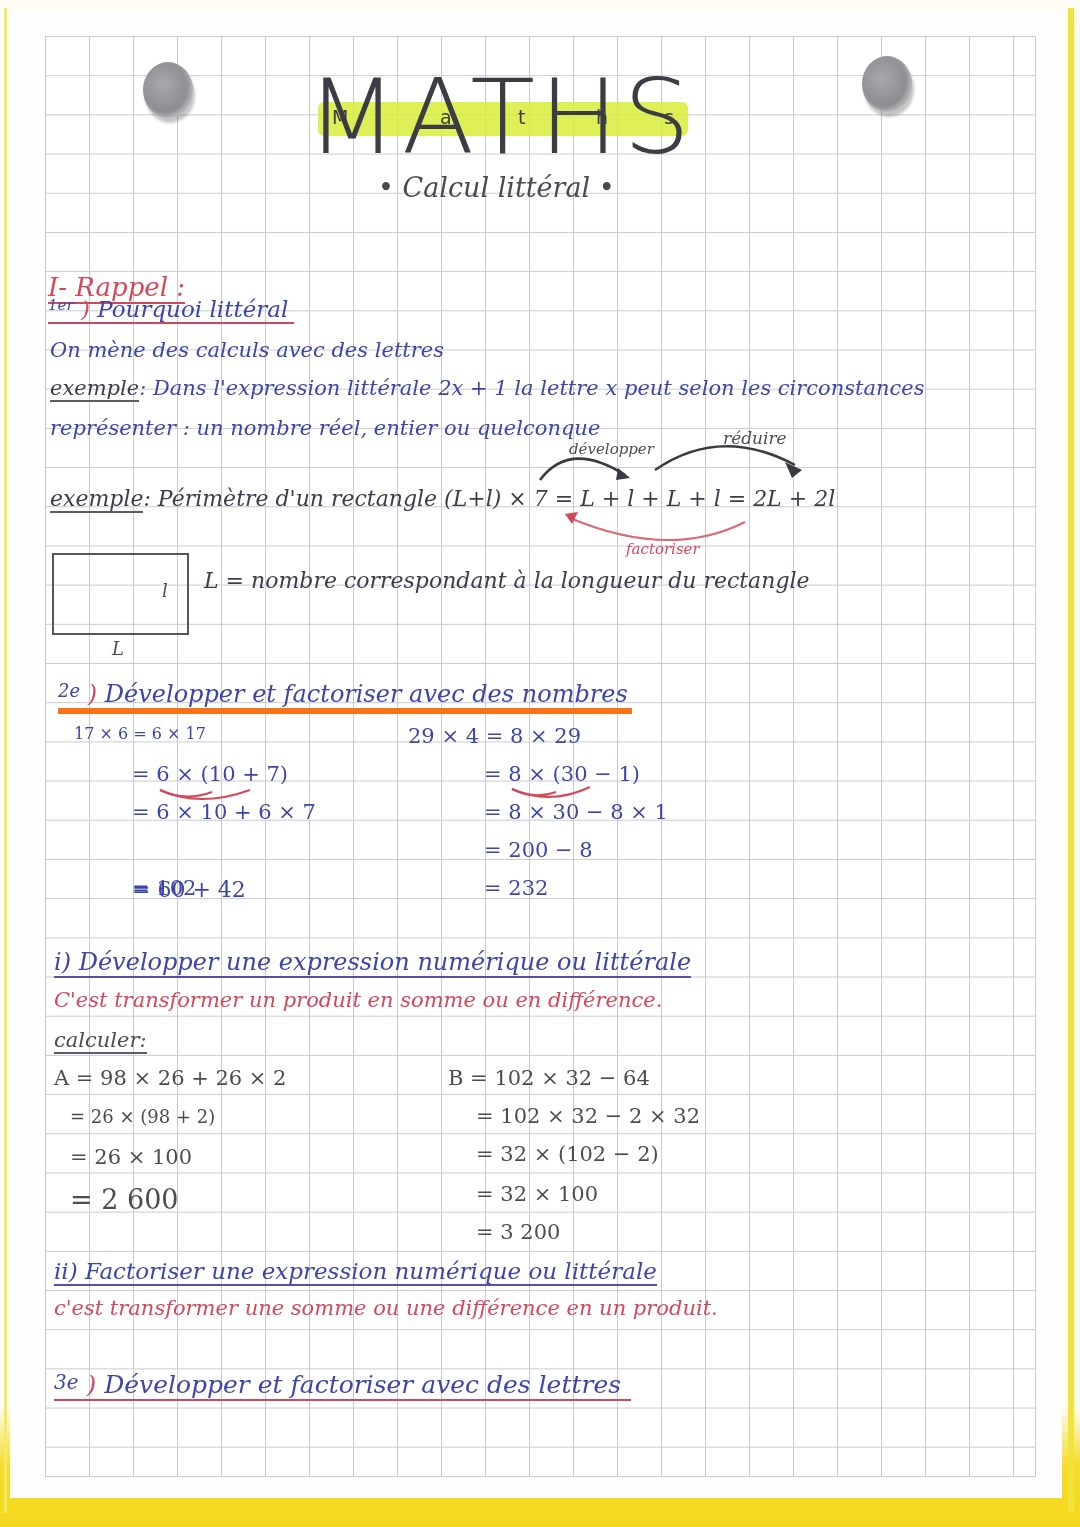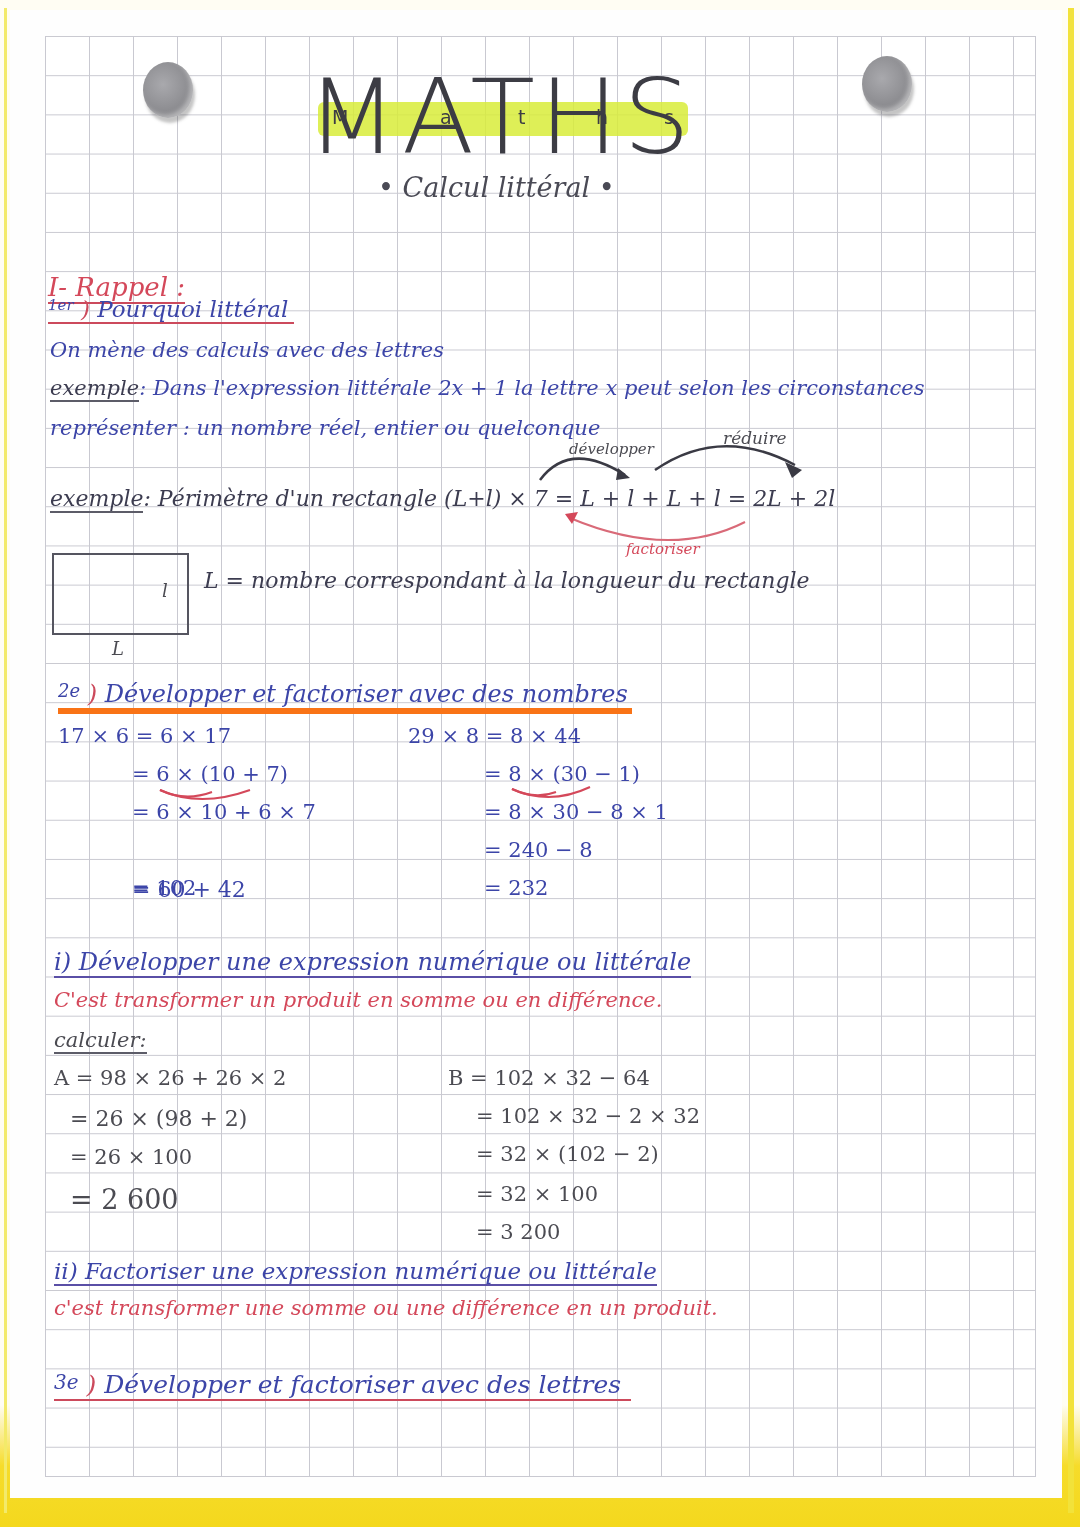--- a/index.html
+++ b/index.html
@@ -130,49 +130,49 @@
 <div class="t grey" style="left:112px; top:638px; font-size:18px;">L</div>
 <div class="t grey" style="left:204px; top:568px; font-size:22px; color:#3c3c50;">L = nombre correspondant à la longueur du rectangle</div>
 
 <div class="t blue" style="left:58px; top:680px; font-size:24px; border-bottom:6px solid #f97316; padding-right:4px;">
   <span style="font-size:18px; vertical-align:top;">2e</span>
   <span style="color:#cc4a5c;">)</span>
   <span>Développer et factoriser avec des nombres</span>
 </div>
 
 <div>
-  <div class="t blue" style="left:58px; top:724px; font-size:21px; font-style:normal;">17 × 6 = 6 × 17</div>
+  <div class="t blue" style="left:74px; top:724px; font-size:16px; font-style:normal;">17 × 6 = 6 × 17</div>
   <div class="t blue" style="left:132px; top:762px; font-size:21px; font-style:normal;">= 6 × (10 + 7)</div>
   <div class="t blue" style="left:132px; top:800px; font-size:21px; font-style:normal;">= 6 × 10 + 6 × 7</div>
   <div class="t blue" style="left:132px; top:838px; font-size:22px; font-style:normal;margin-top:39px;">= 60 + 42</div>
   <div class="t blue" style="left:132px; top:876px; font-size:21px; font-style:normal;">= 102</div>
 </div>
 <div>
-  <div class="t blue" style="left:408px; top:724px; font-size:21px; font-style:normal;">29 × 8 = 8 × 44</div>
+  <div class="t blue" style="left:408px; top:724px; font-size:21px; font-style:normal;">29 × 4 = 8 × 29</div>
   <div class="t blue" style="left:484px; top:762px; font-size:21px; font-style:normal;">= 8 × (30 − 1)</div>
   <div class="t blue" style="left:484px; top:800px; font-size:21px; font-style:normal;">= 8 × 30 − 8 × 1</div>
-  <div class="t blue" style="left:484px; top:838px; font-size:21px; font-style:normal;">= 240 − 8</div>
+  <div class="t blue" style="left:484px; top:838px; font-size:21px; font-style:normal;">= 200 − 8</div>
   <div class="t blue" style="left:484px; top:876px; font-size:21px; font-style:normal;">= 232</div>
 </div>
 <div class="arrow">
   <svg style="left:0; top:0;" width="1080" height="900">
     <path d="M160 790 Q200 808 250 790" stroke="#d4485a" stroke-width="2" fill="none"></path>
     <path d="M160 790 Q185 802 212 792" stroke="#d4485a" stroke-width="2" fill="none"></path>
     <path d="M512 789 Q550 806 590 787" stroke="#d4485a" stroke-width="2" fill="none"></path>
     <path d="M512 789 Q535 800 556 792" stroke="#d4485a" stroke-width="2" fill="none"></path>
   </svg>
 </div>
 
 <div class="t blue ul-blue" style="left:54px; top:948px; font-size:24px;">i) Développer une expression numérique ou littérale</div>
 <div class="t red" style="left:54px; top:988px; font-size:21px;">C'est transformer un produit en somme ou en différence.</div>
 <div class="t grey ul-grey" style="left:54px; top:1028px; font-size:21px;">calculer:</div>
 
 <div>
   <div class="t grey" style="left:54px; top:1066px; font-size:21px; font-style:normal;">A = 98 × 26 + 26 × 2</div>
-  <div class="t grey" style="left:70px; top:1106px; font-size:22px; font-style:normal;">= 26 × (98 + 2)</div>
+  <div class="t grey" style="left:70px; top:1106px; font-size:18px; font-style:normal;">= 26 × (98 + 2)</div>
   <div class="t grey" style="left:70px; top:1145px; font-size:21px; font-style:normal;">= 26 × 100</div>
   <div class="t grey" style="left:70px; top:1184px; font-size:27px; font-style:normal;">= 2 600</div>
 </div>
 <div>
   <div class="t grey" style="left:448px; top:1066px; font-size:21px; font-style:normal;">B = 102 × 32 − 64</div>
   <div class="t grey" style="left:476px; top:1104px; font-size:21px; font-style:normal;">= 102 × 32 − 2 × 32</div>
   <div class="t grey" style="left:476px; top:1142px; font-size:21px; font-style:normal;">= 32 × (102 − 2)</div>
   <div class="t grey" style="left:476px; top:1182px; font-size:21px; font-style:normal;">= 32 × 100</div>
   <div class="t grey" style="left:476px; top:1220px; font-size:21px; font-style:normal;">= 3 200</div>
 </div>

